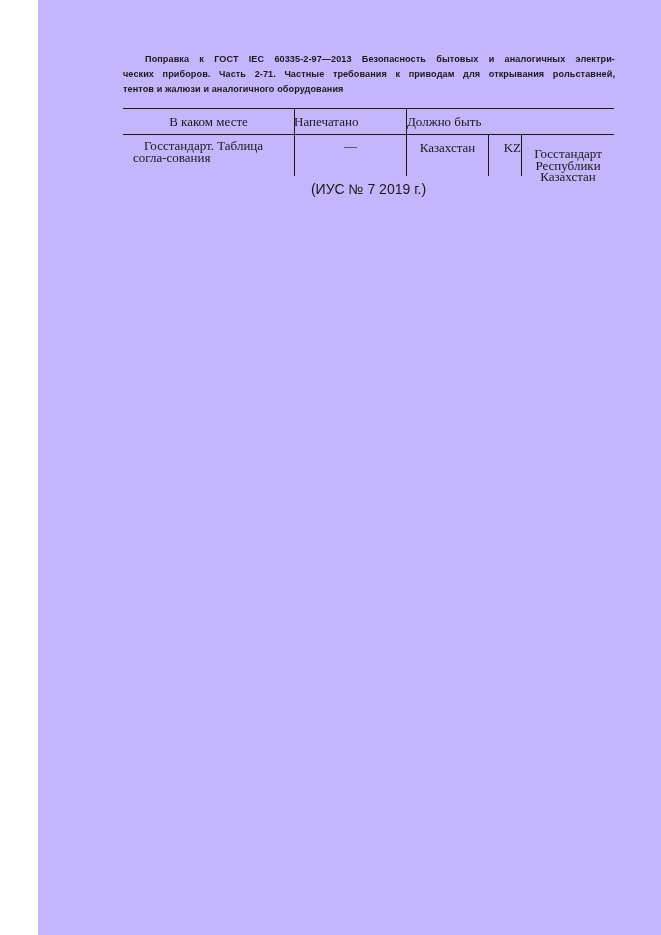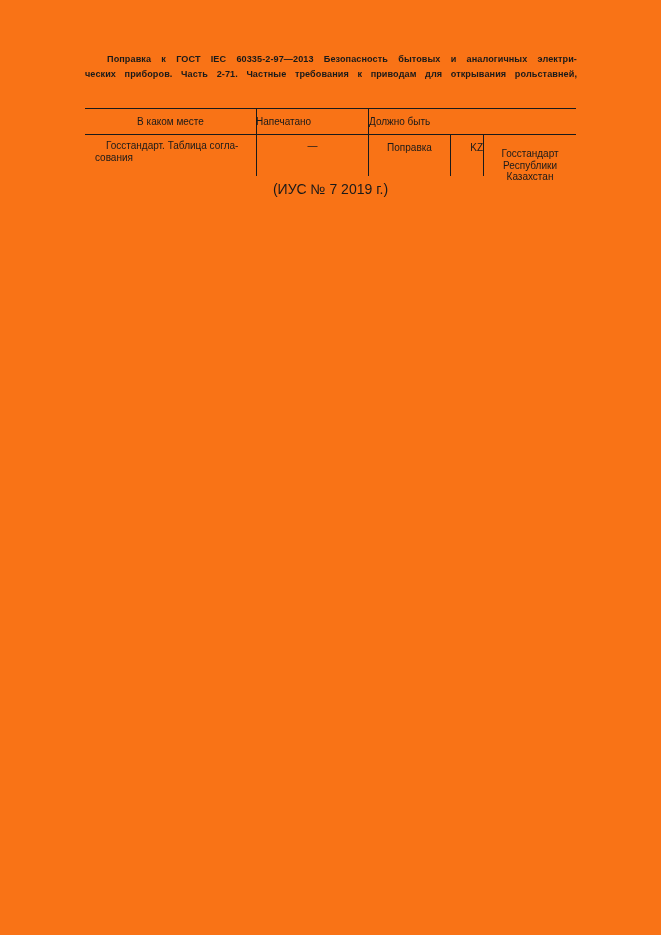--- a/index.html
+++ b/index.html
@@ -12,21 +12,22 @@
     height: 935px;
     position: relative;
     font-family: "Liberation Sans", sans-serif;
     color: #1a1a1a;
     overflow: hidden;
   }
 
   .page {
     position: absolute;
     inset: 0;
-    background: #f97316;
+    background: #c4b5fd;
+    margin-left: 38px;
   }
 
   
   .doc-heading {
     position: absolute;
     left: 85px;
     top: 52px;
     width: 492px;
     font-size: 9.1px;
     font-weight: bold;
@@ -77,23 +78,24 @@
   }
   
   .v-c1 { left: 171px; top: 0px;  height: 68px; }
   .v-c2 { left: 283px; top: 0px;  height: 68px; }
   
   .v-s1 { left: 365px; top: 27px; height: 41px; }
   .v-s2 { left: 398px; top: 27px; height: 41px; }
 
   .cell-text {
     position: absolute;
-    font-size: 10px;
+    font-size: 13px;
     line-height: 11.6px;
     color: #1a1a1a;
+    font-family: Liberation Serif, serif;
   }
 
   
   .th-where   { left: 0px;   top: 8px;  width: 171px; text-align: center; }
   .th-printed { left: 171px; top: 8px;  width: 111px; text-align: left; }
   .th-should  { left: 284px; top: 8px;  width: 207px; text-align: left; }
 
   
   .td-where {
     left: 10px;
@@ -140,39 +142,40 @@
   }
 </style>
 </head>
 <body>
 
 <div class="page">
 
   <div class="doc-heading">
     <span class="hl just"><span class="indent"></span><span>Поправка к ГОСТ IEC 60335-2-97—2013 Безопасность бытовых и аналогичных электри-</span></span>
     <span class="hl just"><span>ческих приборов. Часть 2-71. Частные требования к приводам для открывания рольставней,</span></span>
+    <span class="hl last"><span>тентов и жалюзи и аналогичного оборудования</span></span>
   </div>
 
   <div class="tbl-wrap">
 
     <div class="h-line h-top"></div>
     <div class="h-line h-mid"></div>
 
     <div class="v-line v-c1"></div>
     <div class="v-line v-c2"></div>
     <div class="v-line v-s1"></div>
     <div class="v-line v-s2"></div>
 
     <div class="cell-text th-where">В каком месте</div>
     <div class="cell-text th-printed">Напечатано</div>
     <div class="cell-text th-should">Должно быть</div>
 
     <div class="cell-text td-where">Госстандарт. Таблица согла-сования</div>
     <div class="cell-text td-dash">—</div>
-    <div class="cell-text td-country">Поправка</div>
+    <div class="cell-text td-country">Казахстан</div>
     <div class="cell-text td-code">KZ</div>
     <div class="cell-text td-org">Госстандарт Республики Казахстан</div>
 
   </div>
 
   <div class="footer-note">(ИУС № 7  2019 г.)</div>
 
 </div>
 
 </body></html>

